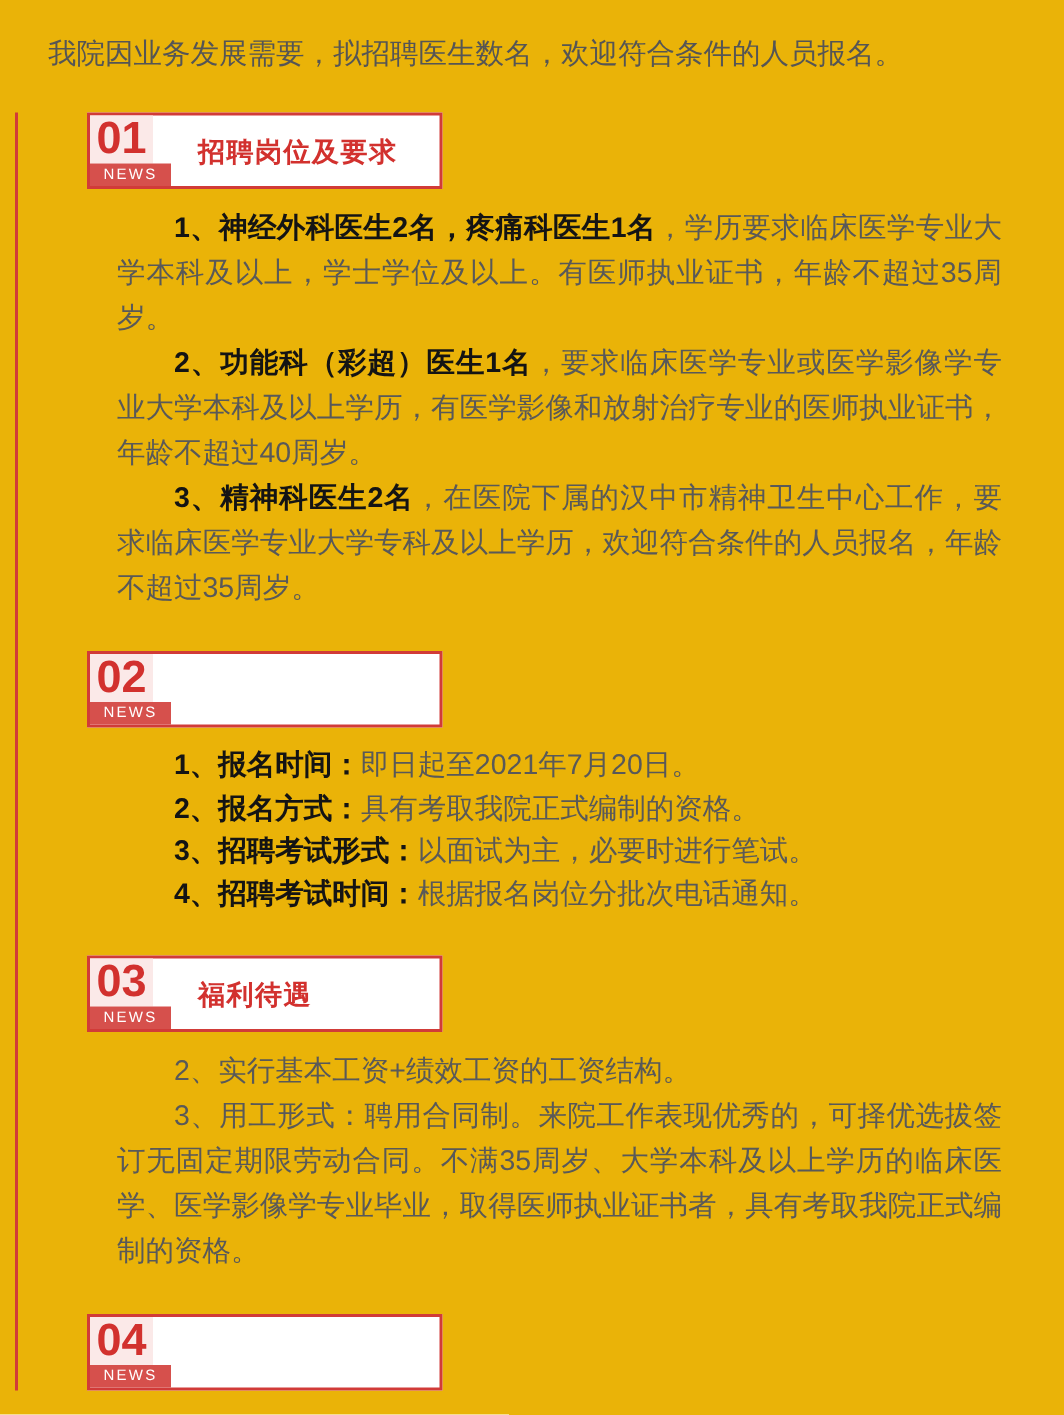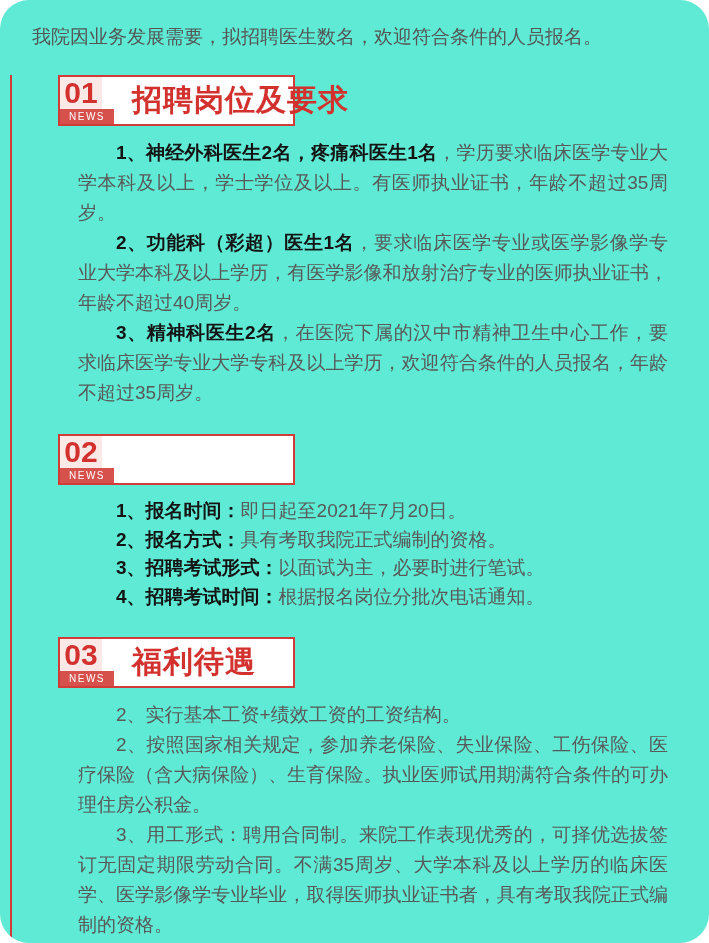--- a/index.html
+++ b/index.html
@@ -8,24 +8,23 @@
     --red-news:#d6504c;
     --pink:#fbe9e8;
     --text-normal:#595959;
     --text-bold:#141414;
   }
   *{box-sizing:border-box;}
   html,body{margin:0;padding:0;background:#ffffff;}
   .page{
     position:relative;
     width:709px;height:943px;
-    background:#5eead4;
+    background:#eab308;
     overflow:hidden;
     font-family:"Liberation Sans","DejaVu Sans",sans-serif;
-    border-radius:29px;
   }
   .intro{
     margin:23px 26px 0 32px;
     font-size:19px;line-height:28px;
     color:#555555;
     text-align:justify;
   }
   .sections{position:relative;margin-top:24px;padding-left:48px;}
   .vline{
     position:absolute;left:10px;top:0;bottom:0;width:2px;
@@ -61,21 +60,21 @@
     color:#ffffff;
     font-size:10px;font-weight:normal;
     letter-spacing:1.5px;
     display:flex;align-items:center;justify-content:center;
   }
   .sec-title{
     flex:1;
     display:flex;align-items:center;
     margin:0 0 0 18px;
     color:var(--red-dark);
-    font-size:30px;font-weight:bold;
+    font-size:18px;font-weight:bold;
     letter-spacing:1px;
     white-space:nowrap;
   }
   .sec-body{
     margin:12px 41px 26px 30px;
     font-size:19px;line-height:30px;
     color:var(--text-normal);
     text-align:justify;
   }
   .sec-body.tight{line-height:28.5px;}
@@ -122,21 +121,20 @@
       <div class="section">
         <div class="sec-header">
           <div class="badge">
             <div class="badge-num">03</div>
             <div class="badge-news">NEWS</div>
           </div>
           <h2 class="sec-title">福利待遇</h2>
         </div>
         <div class="sec-body">
           <p><span>2、实行基本工资+绩效工资的工资结构。</span></p>
-          <p><span>2、按照国家相关规定，参加养老保险、失业保险、工伤保险、医疗保险（含大病保险）、生育保险。执业医师试用期满符合条件的可办理住房公积金。</span></p>
           <p><span>3、用工形式：聘用合同制。来院工作表现优秀的，可择优选拔签订无固定期限劳动合同。不满35周岁、大学本科及以上学历的临床医学、医学影像学专业毕业，取得医师执业证书者，具有考取我院正式编制的资格。</span></p>
         </div>
       </div>
       <div class="section">
         <div class="sec-header">
           <div class="badge">
             <div class="badge-num">04</div>
             <div class="badge-news">NEWS</div>
           </div>
         </div>

